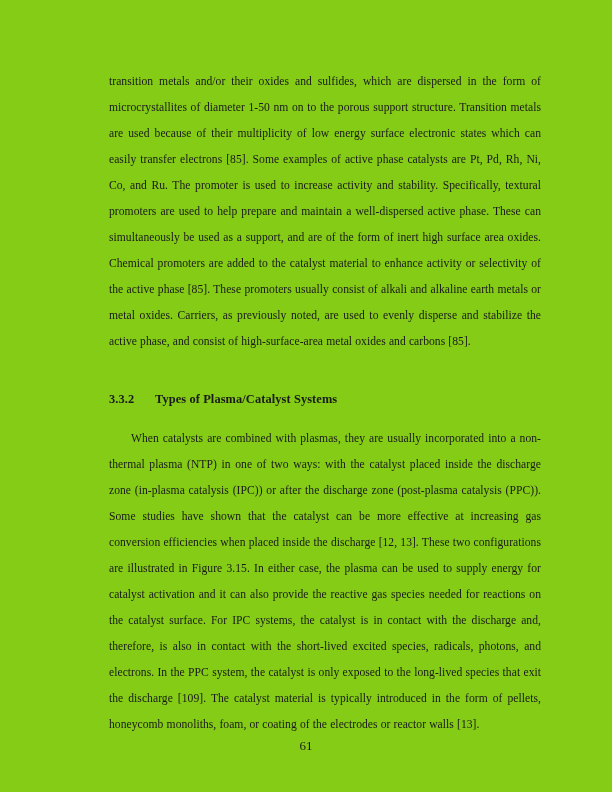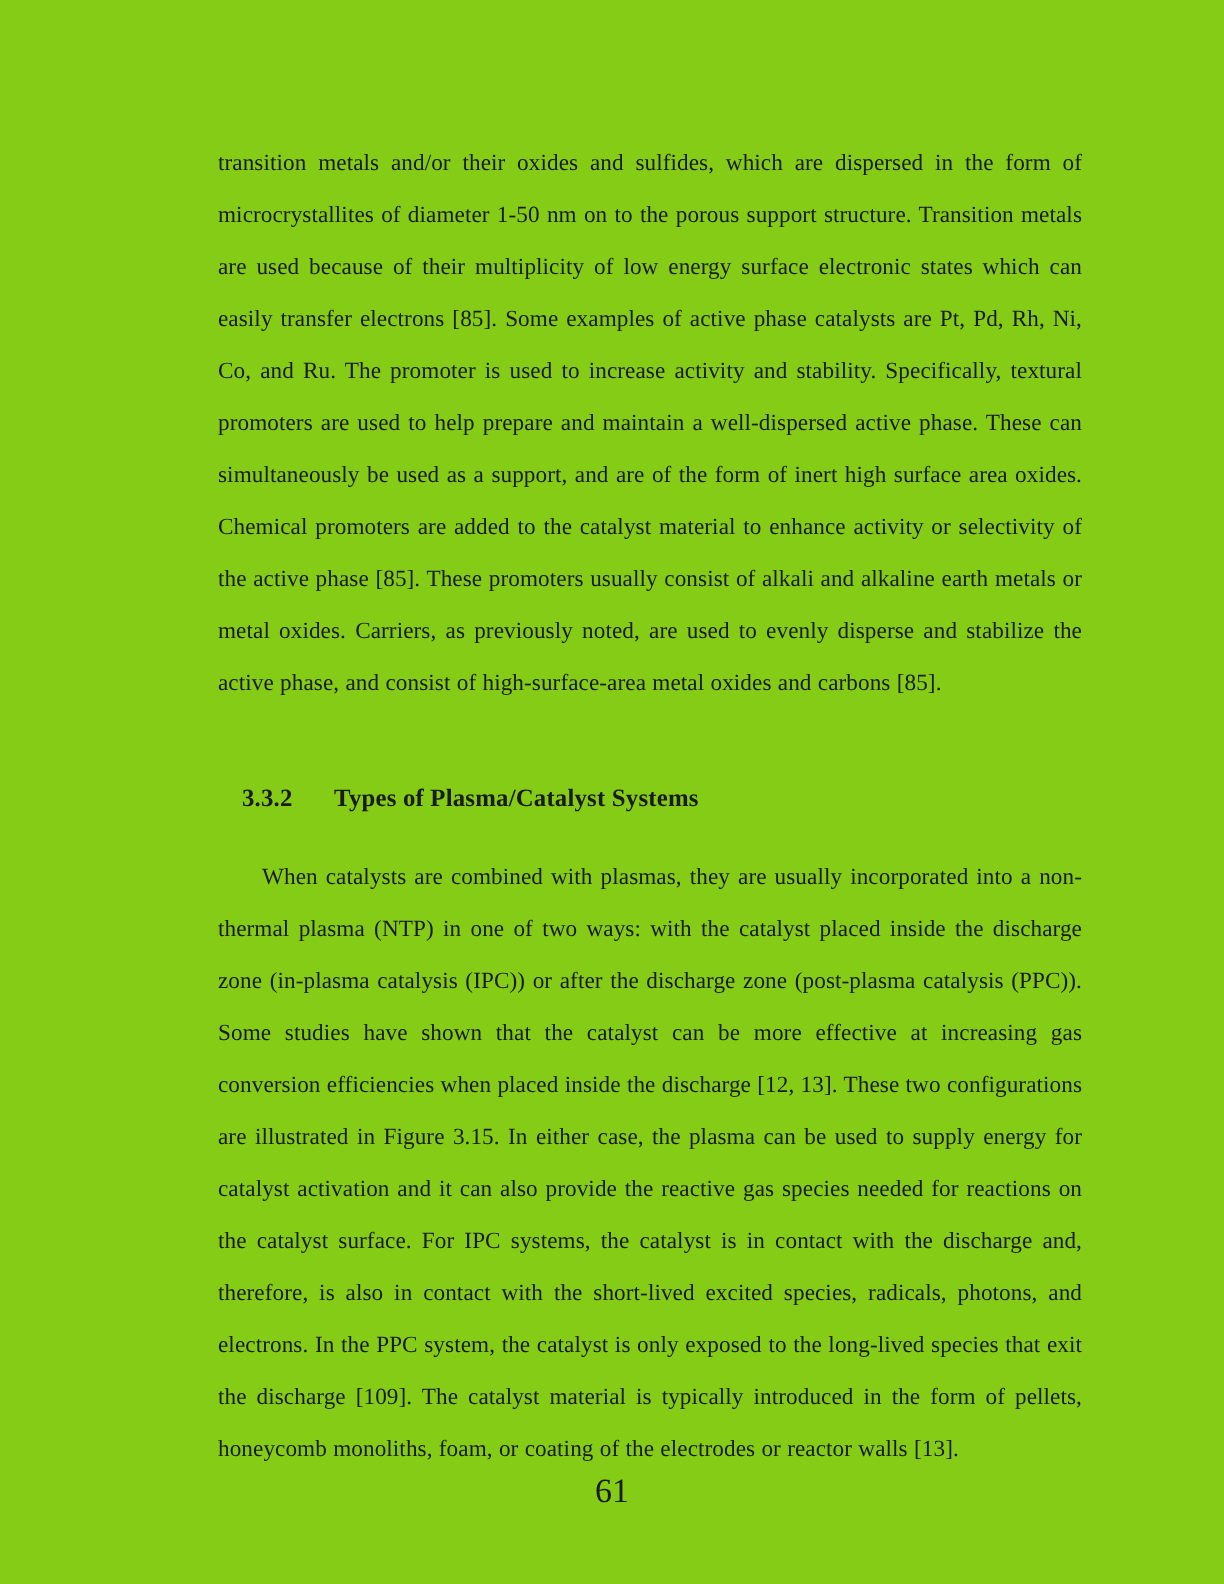--- a/index.html
+++ b/index.html
@@ -31,42 +31,42 @@
     text-justify: inter-word;
     letter-spacing: 0.04px;
     word-spacing: 0.2px;
     hyphens: none;
   }
   .par-indent {
     text-indent: 22px;
     margin-top: 14px;
   }
   .section-heading {
-    margin: 12px;
+    margin: 0;
     font-size: 12.4px;
     font-weight: bold;
     line-height: 26px;
     text-align: left;
     letter-spacing: 0.1px;
   }
   .section-heading .sec-num {
     display: inline-block;
     min-width: 46px;
   }
   .heading-block {
     margin-top: 31px;
     margin-bottom: 5px;
   }
   .page-number {
     position: absolute;
     left: 0;
     right: 0;
     top: 738px;
     text-align: center;
-    font-size: 17px;
+    font-size: 13px;
     line-height: 16px;
     font-family: "Liberation Serif", "DejaVu Serif", serif;
     color: #1a1a1a;
   }
 </style>
 </head>
 <body>
 
 <div class="page">
 

